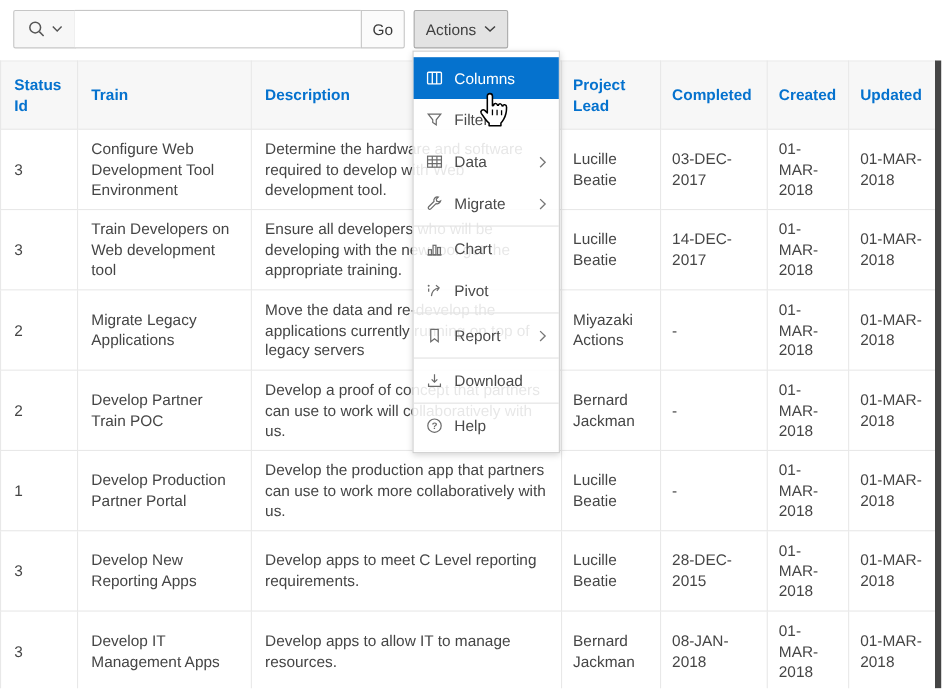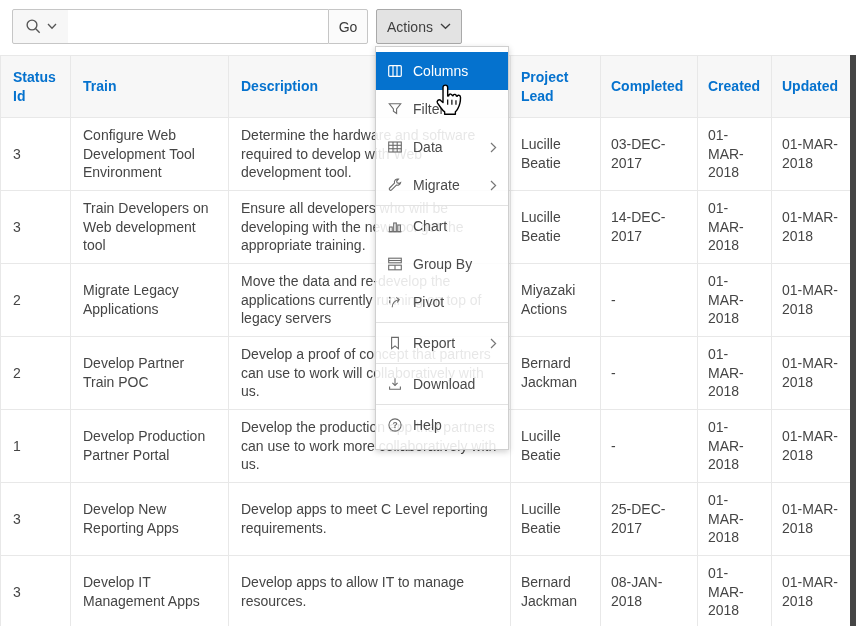--- a/index.html
+++ b/index.html
@@ -152,21 +152,21 @@
           <td>Lucille Beatie</td>
           <td>-</td>
           <td>01-MAR-2018</td>
           <td>01-MAR-2018</td>
         </tr>
         <tr>
           <td>3</td>
           <td>Develop New Reporting Apps</td>
           <td>Develop apps to meet C Level reporting requirements.</td>
           <td>Lucille Beatie</td>
-          <td>25-DEC-2017</td>
+          <td>28-DEC-2015</td>
           <td>01-MAR-2018</td>
           <td>01-MAR-2018</td>
         </tr>
         <tr>
           <td>3</td>
           <td>Develop IT Management Apps</td>
           <td>Develop apps to allow IT to manage resources.</td>
           <td>Bernard Jackman</td>
           <td>08-JAN-2018</td>
           <td>01-MAR-2018</td>
@@ -230,31 +230,20 @@
       <div class="menu-item">
         <span class="mi-icon ico">
           <svg width="16" height="16" viewBox="0 0 16 16" fill="none" stroke="currentColor" stroke-width="1.1">
             <line x1="1.5" y1="13.7" x2="14.5" y2="13.7"></line>
             <rect x="2.6" y="9" width="2.6" height="4.7"></rect>
             <rect x="6.7" y="5" width="2.6" height="8.7"></rect>
             <rect x="10.8" y="7" width="2.6" height="6.7"></rect>
           </svg>
         </span>
         <span class="mi-label">Chart</span>
-      </div>
-      <div class="menu-item">
-        <span class="mi-icon ico">
-          <svg width="16" height="16" viewBox="0 0 16 16" fill="none" stroke="currentColor" stroke-width="1.1">
-            <rect x="1.7" y="2.2" width="12.6" height="4.6"></rect>
-            <line x1="1.7" y1="4.5" x2="14.3" y2="4.5"></line>
-            <rect x="1.7" y="9.2" width="12.6" height="4.6"></rect>
-            <line x1="8" y1="9.2" x2="8" y2="13.8"></line>
-          </svg>
-        </span>
-        <span class="mi-label">Group By</span>
       </div>
       <div class="menu-item">
         <span class="mi-icon ico">
           <svg width="16" height="16" viewBox="0 0 16 16" fill="none" stroke="currentColor" stroke-width="1.1">
             <circle cx="2.7" cy="3.7" r="0.9" fill="currentColor" stroke="none"></circle>
             <line x1="2.7" y1="6.3" x2="2.7" y2="9.3"></line>
             <path d="M5.2 13.2c.3-4 2.6-6.7 6.6-7.4"></path>
             <polyline points="9.3,3.4 12.2,5.6 10.2,8.5"></polyline>
           </svg>
         </span>

